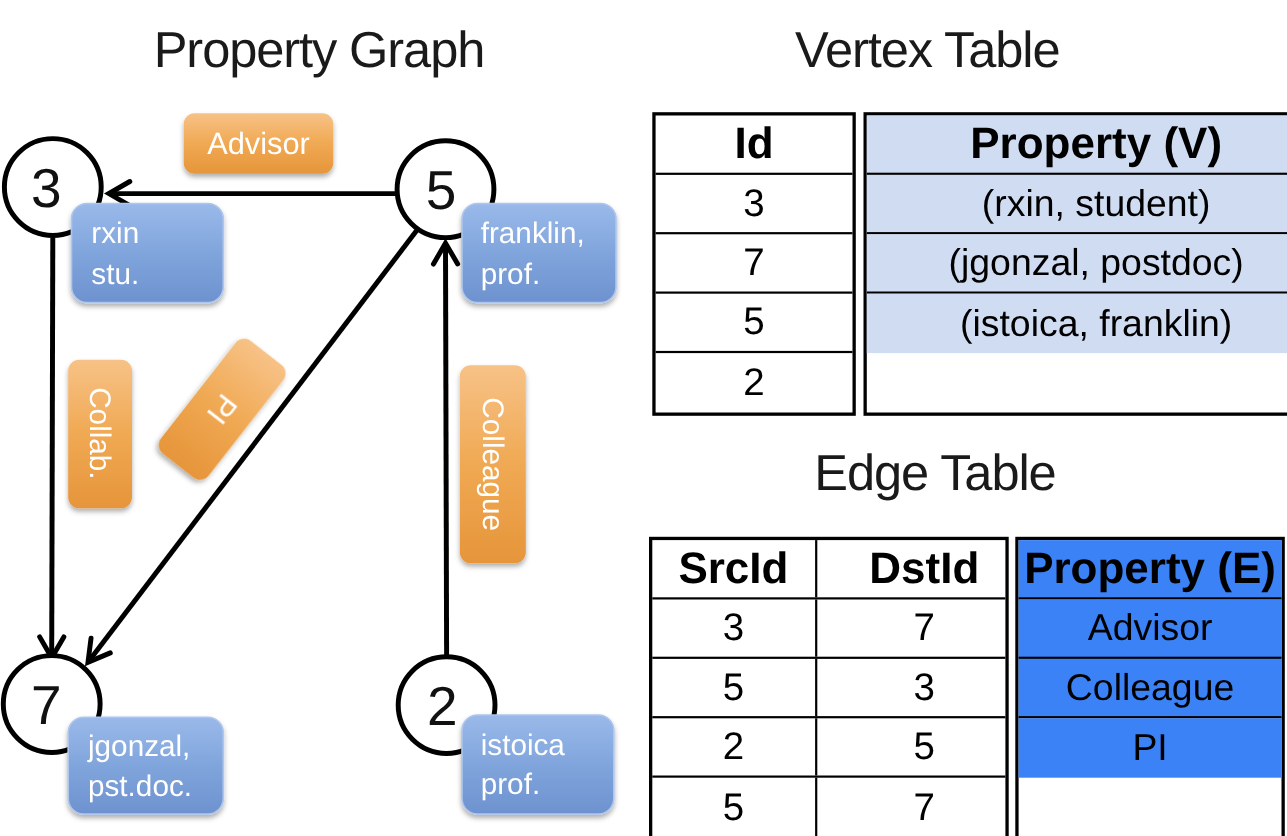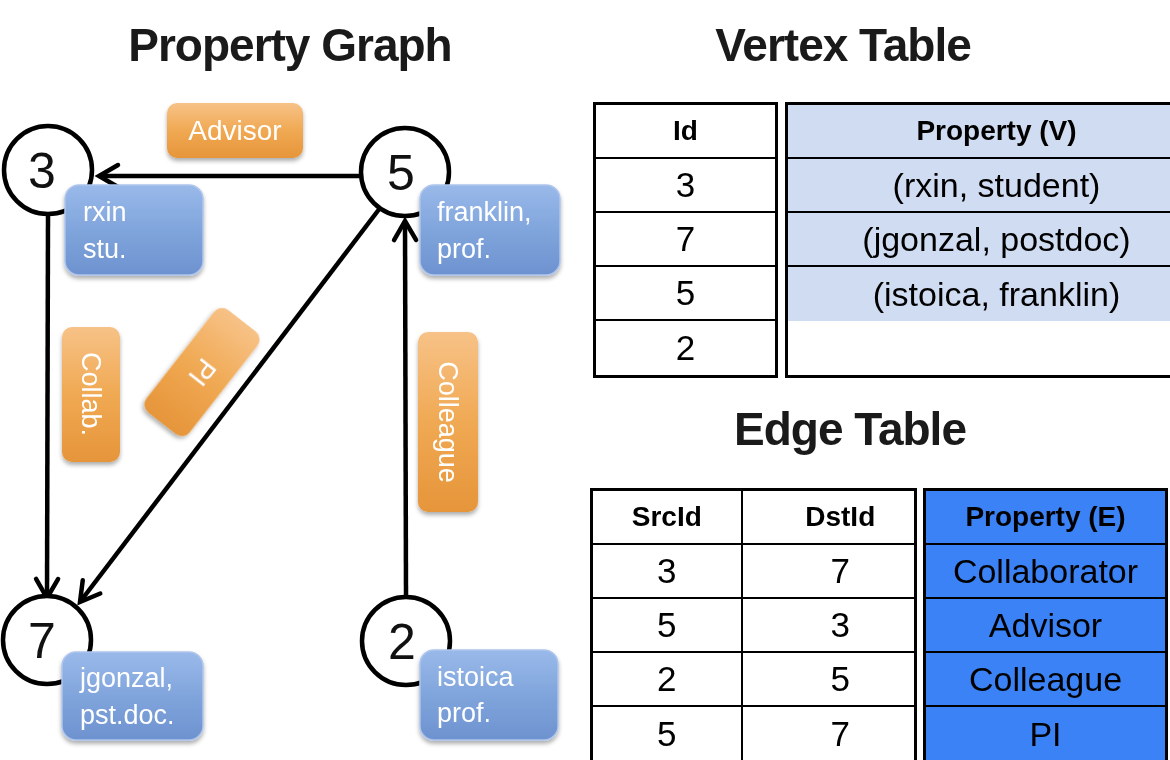--- a/index.html
+++ b/index.html
@@ -1,38 +1,38 @@
 <!DOCTYPE html>
 <html><head>
 <meta charset="utf-8">
 <style>
   html, body { margin: 0; padding: 0; background: #ffffff; }
   body { width: 1170px; height: 760px; position: relative; overflow: hidden;
          font-family: "Liberation Sans", sans-serif; color: #000; }
 
-  .title { position: absolute; text-align: center; font-size: 46px; font-weight: 700;
+  .title { position: absolute; text-align: center; font-size: 46px; font-weight: 400;
            letter-spacing: -1px; color: #1a1a1a; white-space: nowrap; }
   #graph-title  { left: 55px;  top: 18px;  width: 470px; }
   #vertex-title { left: 598px; top: 18px;  width: 490px; }
   #edge-title   { left: 600px; top: 402px; width: 500px; }
 
   #graph-canvas { position: absolute; left: 0; top: 80px; }
   svg text { font-family: "Liberation Sans", sans-serif; }
 
   
   .tbl-wrap { position: absolute; display: flex; }
   #vertex-table { left: 593px; top: 102px; }
   #edge-table   { left: 590px; top: 488px; }
 
   .tbl { border: 3px solid #000; box-sizing: border-box; background: #fff; }
   .row { height: 54px; border-bottom: 2.5px solid #000;
          display: flex; align-items: center; justify-content: center;
          font-size: 34px; box-sizing: border-box; }
   .row:last-child { border-bottom: none; }
-  .row.hdr { font-weight: bold; font-size: 28px; }
+  .row.hdr { font-weight: bold; font-size: 40px; }
   .row.num { font-size: 35px; }
 
   .col-id   { width: 185px; margin-right: 7px; }
   .col-vprop{ width: 423px; }
   .col-vprop .row { background: #d0dcf2; }
 
   .col-srcdst { width: 327px; margin-right: 6px; }
   .col-srcdst .row { padding: 0; }
   .cell-src { width: 149.5px; border-right: 2.5px solid #000; box-sizing: border-box;
               height: 100%; display: flex; align-items: center; justify-content: center; }
@@ -166,18 +166,17 @@
       <div class="cell-src">2</div>
       <div class="cell-dst">5</div>
     </div>
     <div class="row num">
       <div class="cell-src">5</div>
       <div class="cell-dst">7</div>
     </div>
   </div>
   <div class="tbl col-eprop">
     <div class="row hdr">Property (E)</div>
-    <div class="row">Collaborator</div>
     <div class="row">Advisor</div>
     <div class="row">Colleague</div>
     <div class="row">PI</div>
   </div>
 </div>
 
 </body></html>

